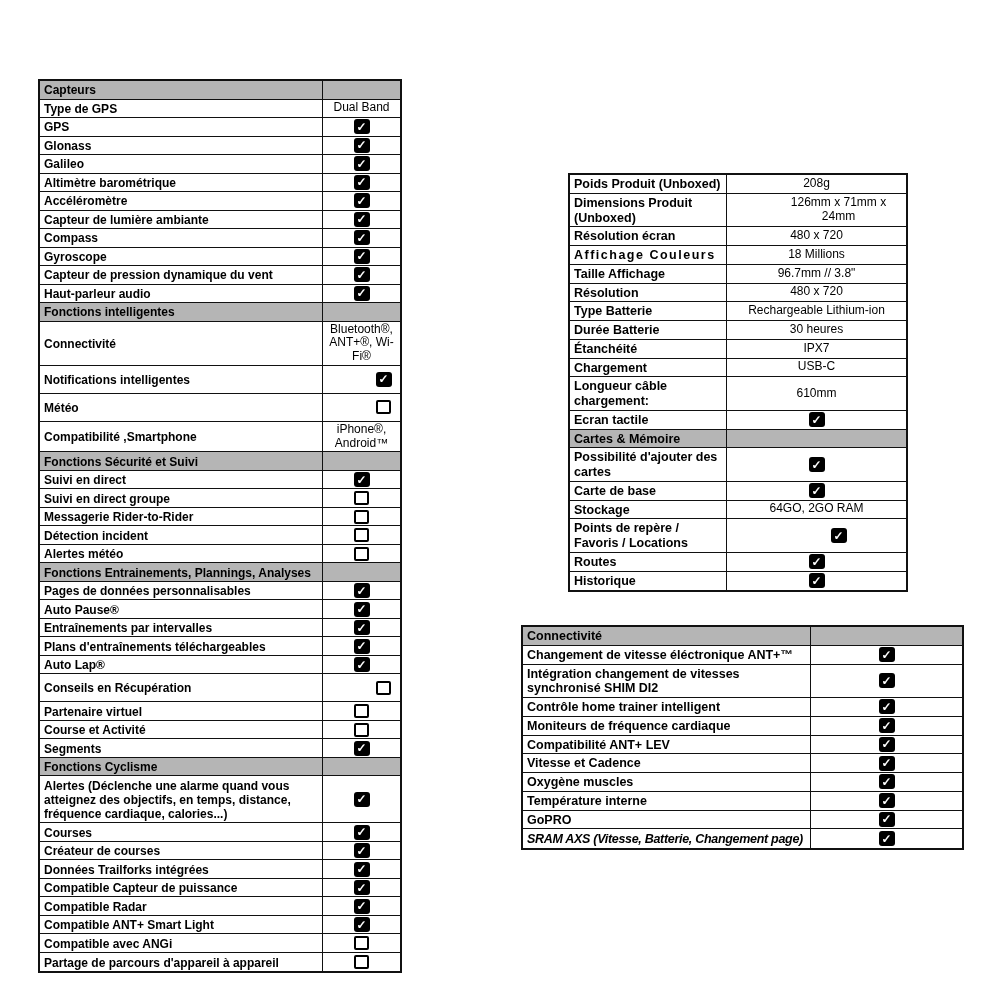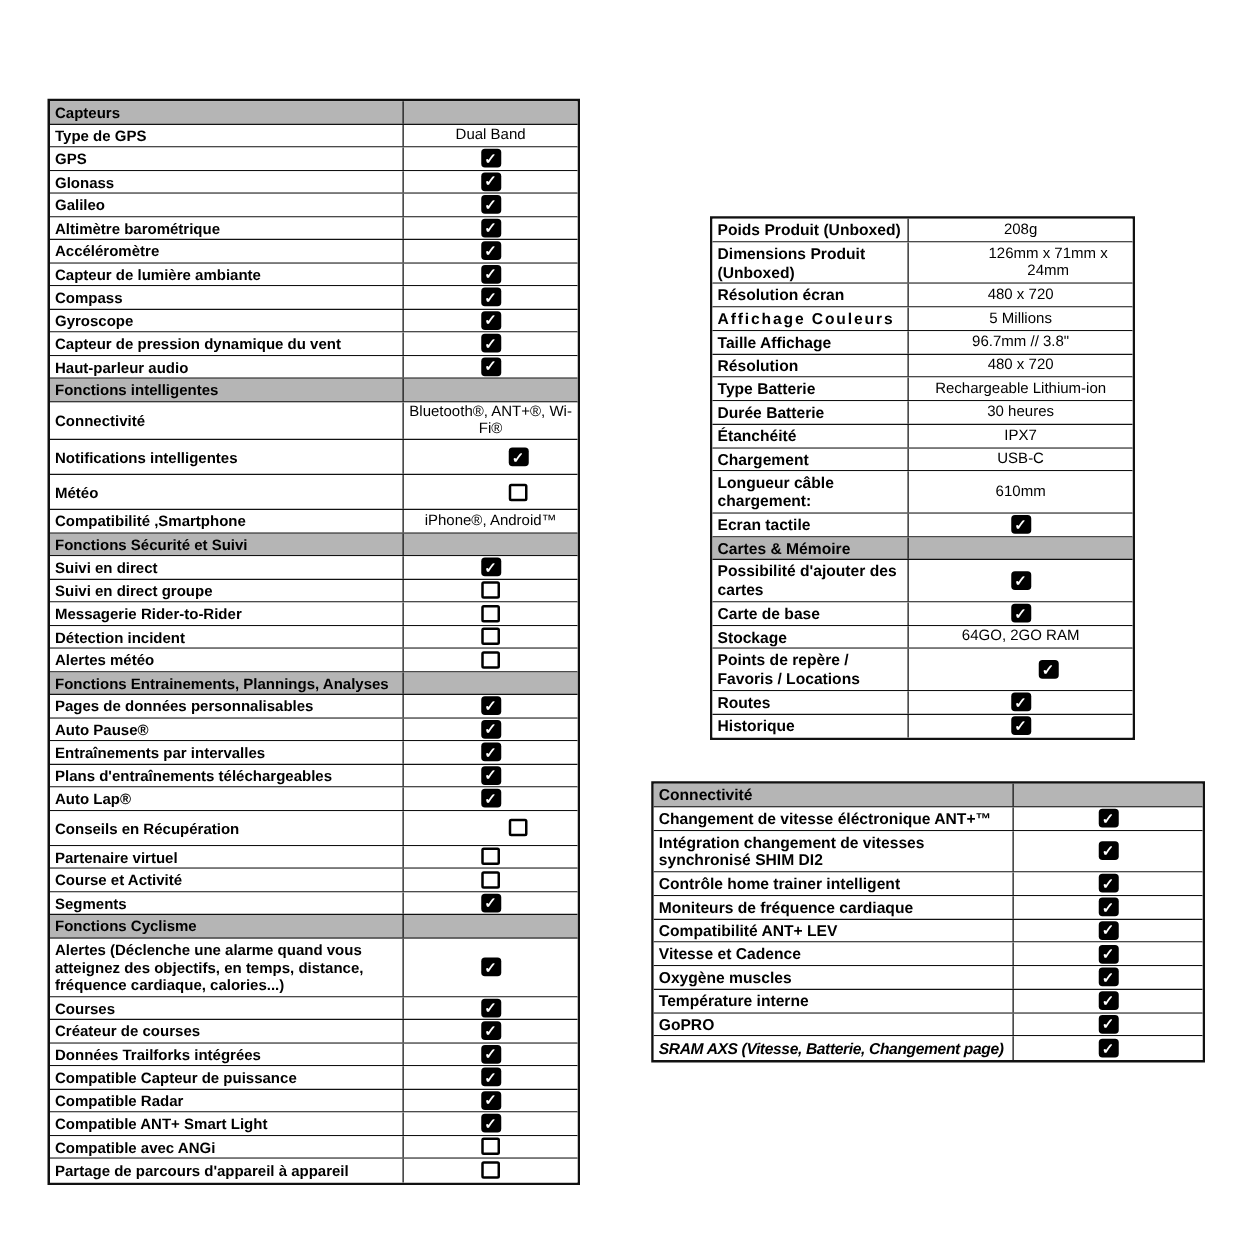--- a/index.html
+++ b/index.html
@@ -12,21 +12,21 @@
     position:relative;
   }
   .page{ position:relative; width:1007px; height:1001px; background:#fff; }
 
   .spec-table{
     position:absolute;
     border:2px solid #111;
     background:#fff;
     box-sizing:border-box;
   }
-  #table-capteurs{ left:38px; top:79px;  width:426px; }
+  #table-capteurs{ left:38px; top:79px;  width:364px; }
   #table-specs{    left:568px; top:173px; width:340px; }
   #table-connect{  left:521px; top:625px; width:443px; }
 
   .row{
     display:flex;
     border-bottom:1px solid #111;
     min-height:18.5px;
     box-sizing:border-box;
     background:#fff;
   }
@@ -344,21 +344,21 @@
       <div class="row tall">
         <div class="lcell">Dimensions Produit (Unboxed)</div>
         <div class="vcell">126mm x 71mm x 24mm</div>
       </div>
       <div class="row">
         <div class="lcell">Résolution écran</div>
         <div class="vcell">480 x 720</div>
       </div>
       <div class="row">
         <div class="lcell spaced">Affichage Couleurs</div>
-        <div class="vcell">5 Millions</div>
+        <div class="vcell">18 Millions</div>
       </div>
       <div class="row">
         <div class="lcell">Taille Affichage</div>
         <div class="vcell">96.7mm // 3.8"</div>
       </div>
       <div class="row">
         <div class="lcell">Résolution</div>
         <div class="vcell">480 x 720</div>
       </div>
       <div class="row">

